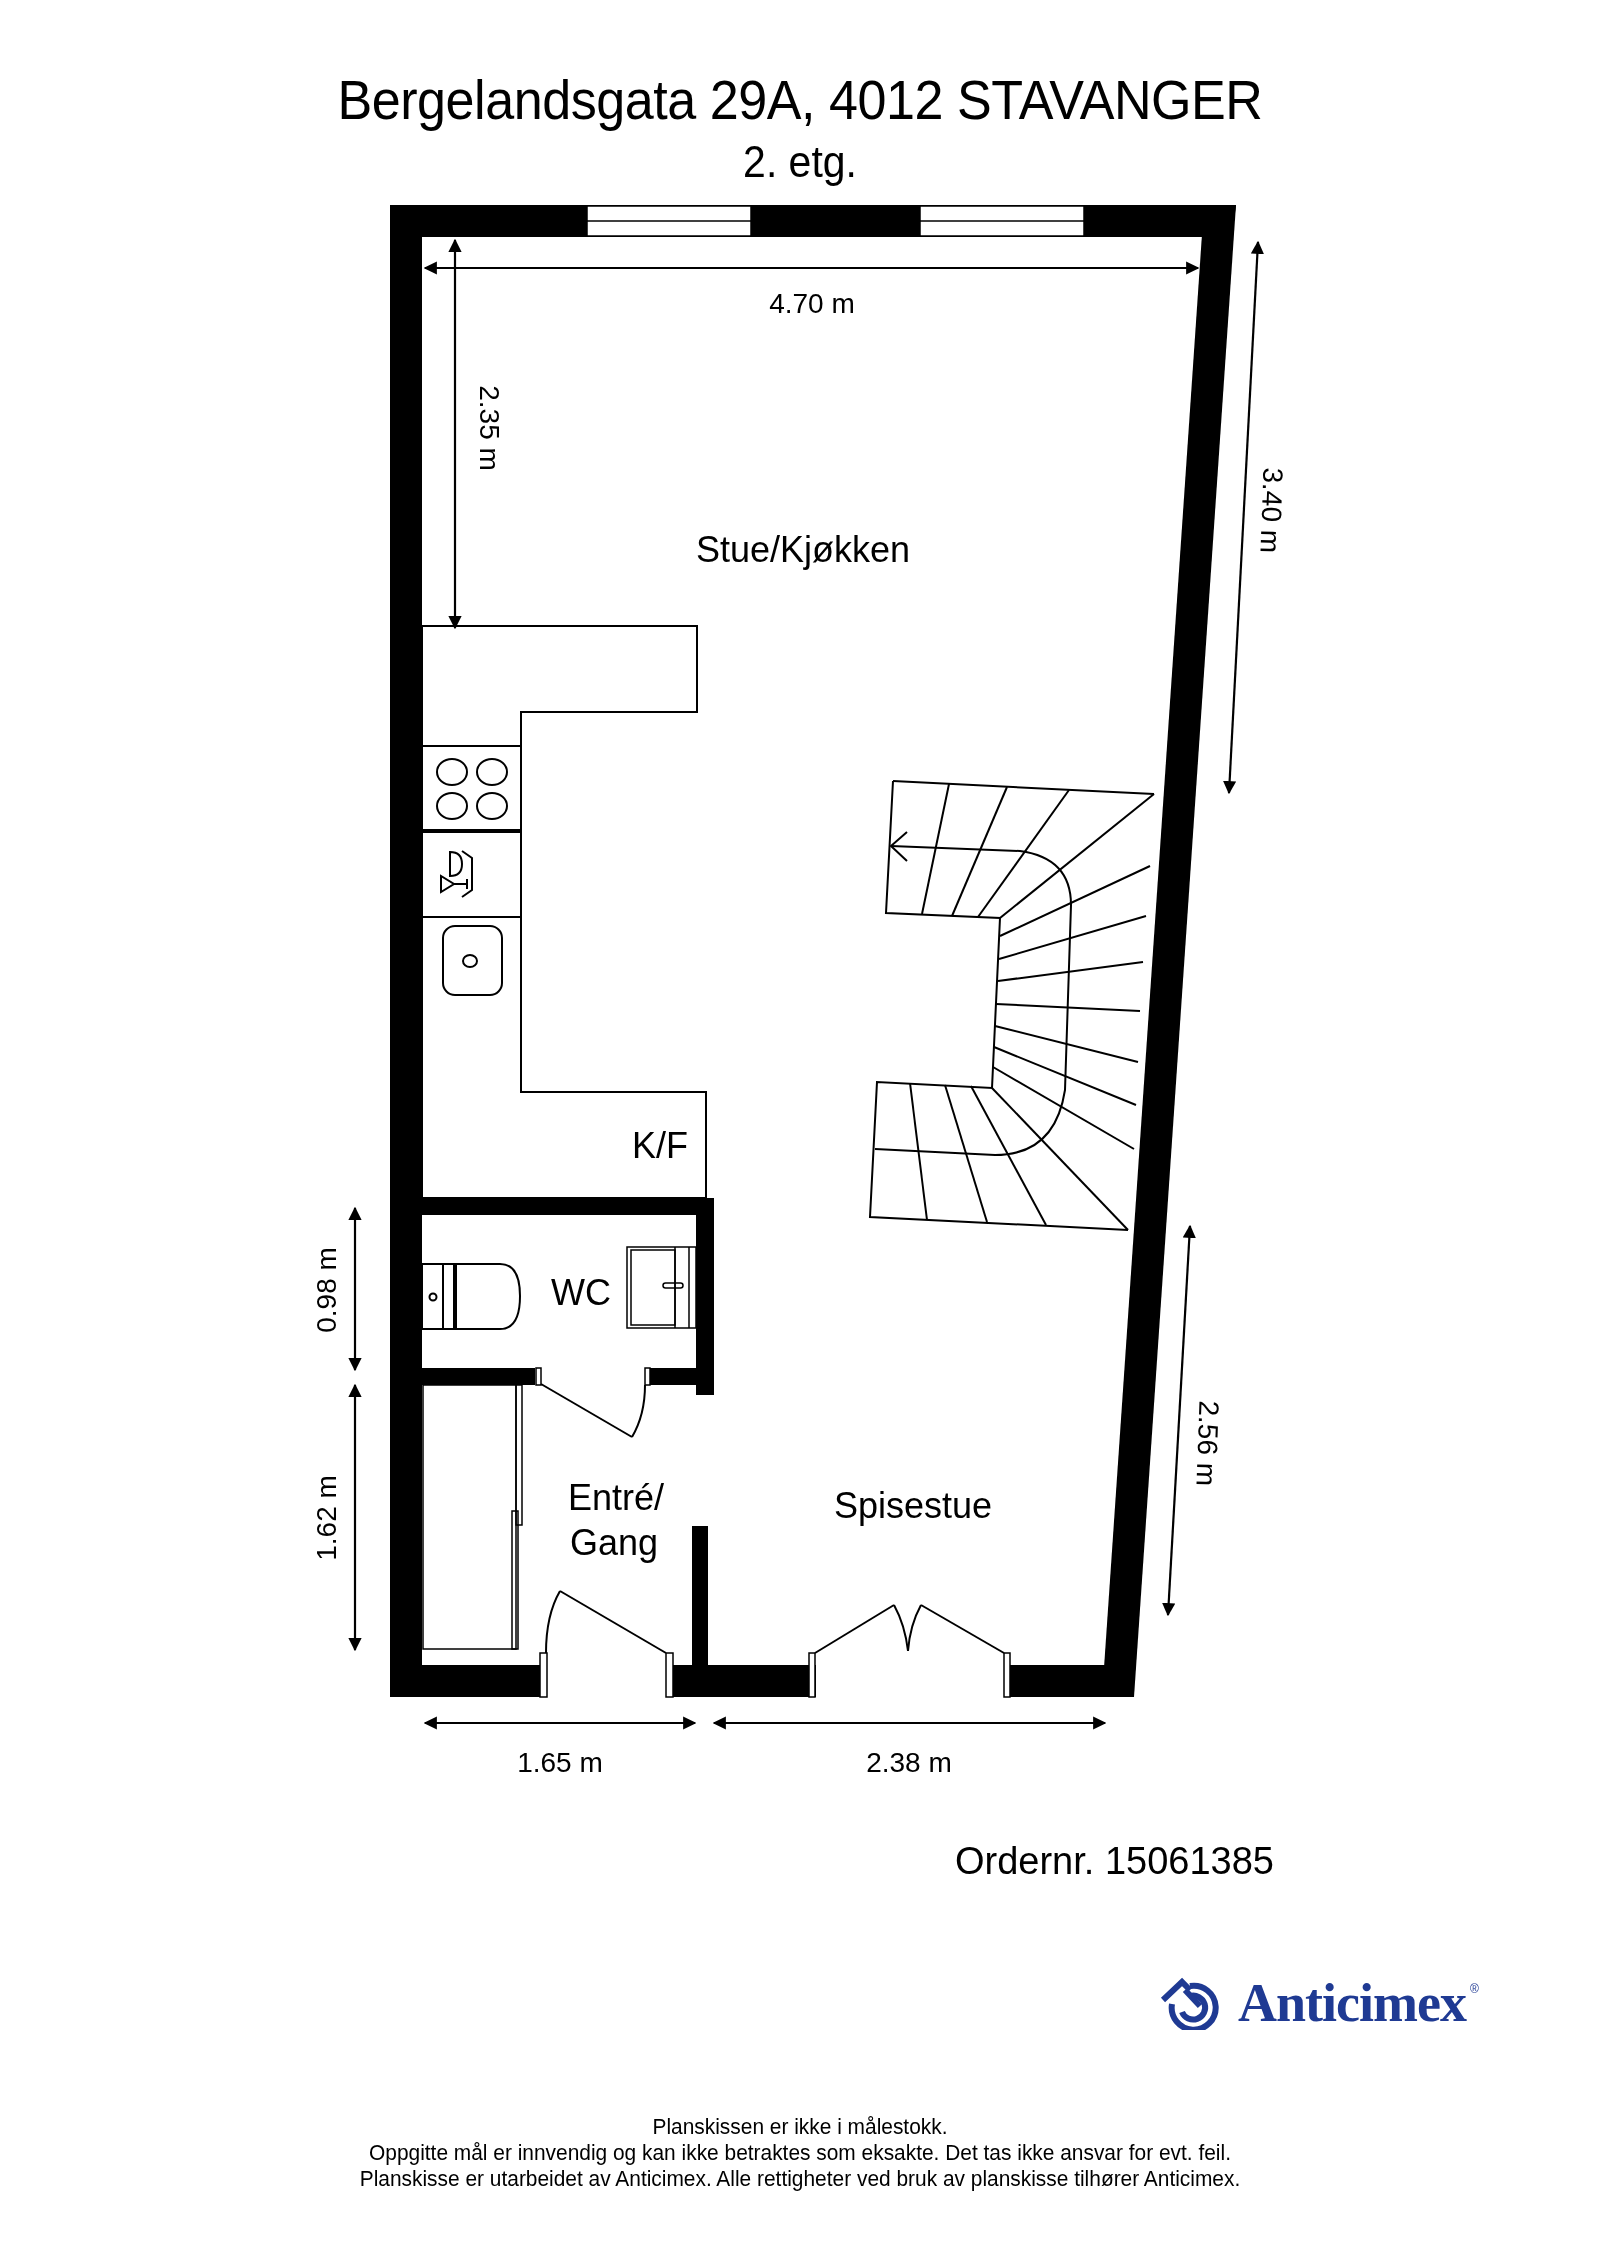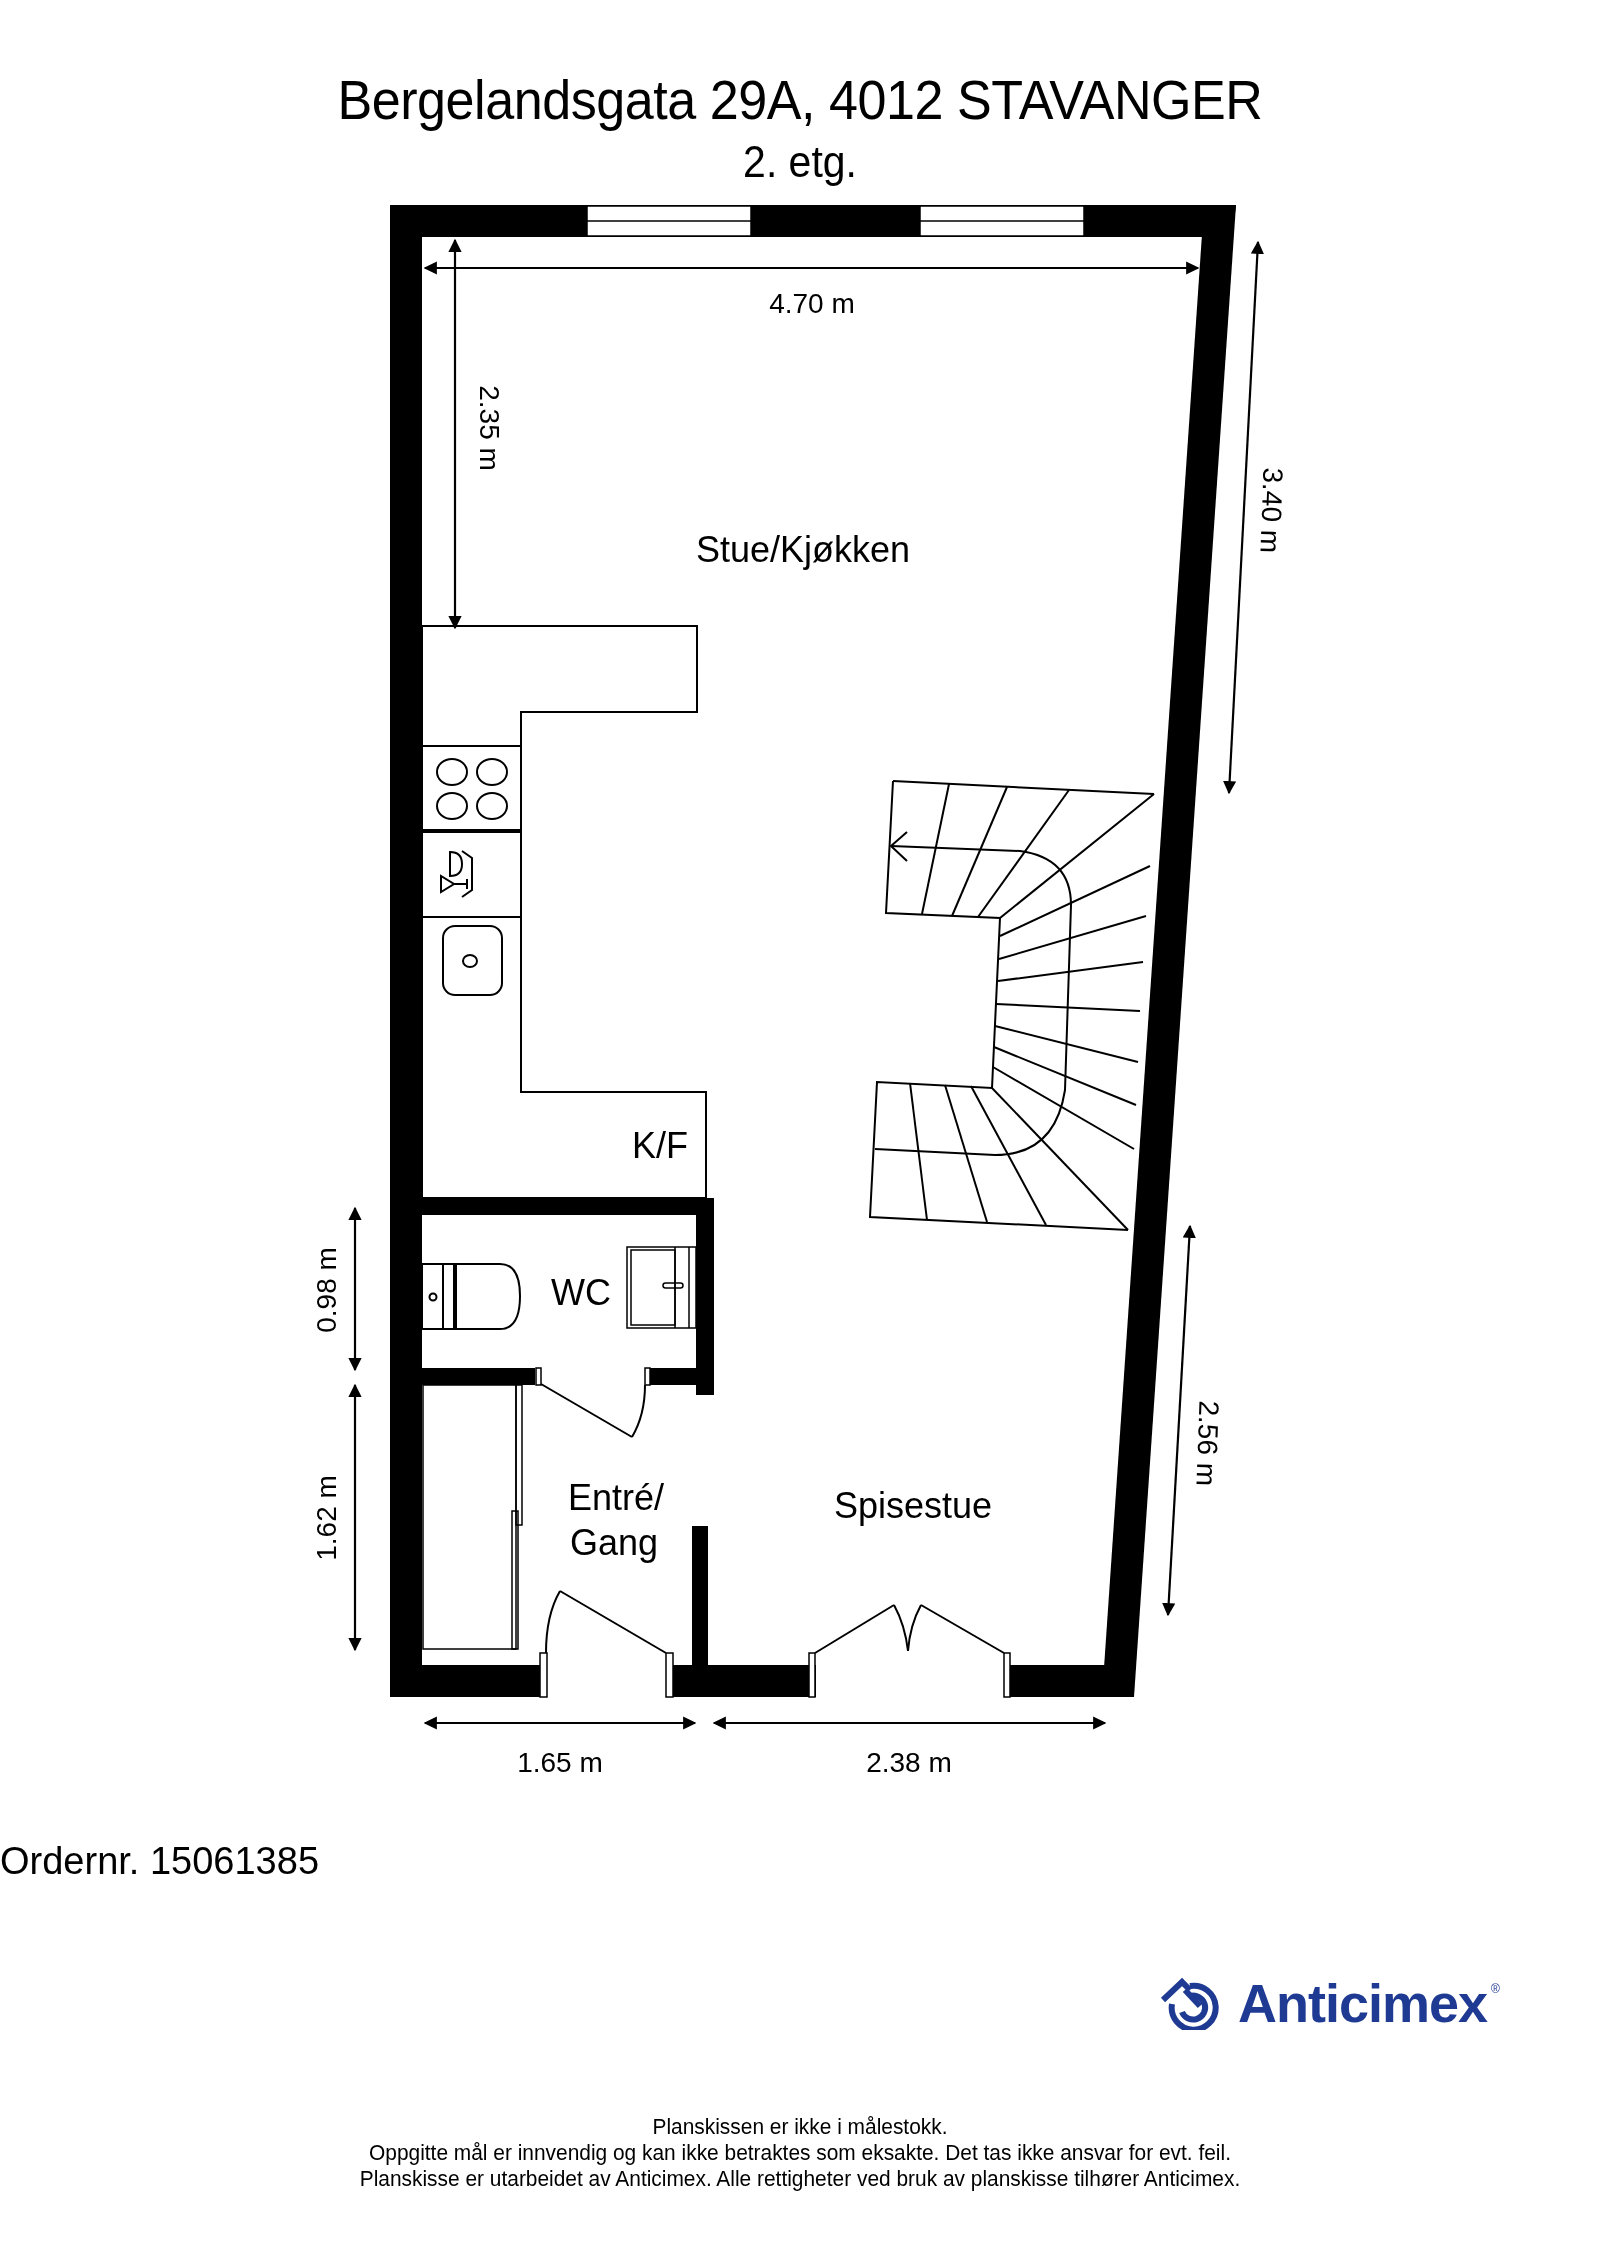--- a/index.html
+++ b/index.html
@@ -3,23 +3,23 @@
 <meta charset="utf-8">
 <style>
   html, body { margin: 0; padding: 0; background: #ffffff; }
   body { width: 1600px; height: 2263px; position: relative; overflow: hidden;
          font-family: "Liberation Sans", "DejaVu Sans", sans-serif; color: #000; }
   .title { position: absolute; left: 0; width: 1600px; text-align: center; top: 72px;
            font-size: 56px; letter-spacing: -0.5px; line-height: 1; transform: scaleX(0.93); }
   .subtitle { position: absolute; left: 0; width: 1600px; text-align: center; top: 140px;
               font-size: 44px; line-height: 1; transform: scaleX(0.93); }
   svg.plan { position: absolute; left: 0; top: 0; }
-  .order { position: absolute; left: 0; width: 1274px; text-align: left; top: 1840px; font-size: 38px; }
+  .order { position: absolute; left: 0; width: 1274px; text-align: right; top: 1840px; font-size: 38px; }
   .logo { position: absolute; left: 1160px; top: 1972px; display: flex; align-items: center; gap: 10px; }
-  .logo-text { font-family: Liberation Sans, sans-serif; font-weight: bold; font-size: 54px; color: #1f3a93; letter-spacing: -1px; }
+  .logo-text { font-family: Liberation Serif, serif; font-weight: bold; font-size: 54px; color: #1f3a93; letter-spacing: -1px; }
   .logo-reg { font-size: 12px; color: #1f3a93; align-self: flex-start; margin-top: 10px; margin-left: -6px; }
   .disclaimer { position: absolute; left: 0; width: 1600px; text-align: center; top: 2114px;
                 font-size: 22px; line-height: 26px; transform: scaleX(0.95); }
   .disclaimer div { margin: 0; }
   text { font-family: "Liberation Sans", "DejaVu Sans", sans-serif; }
 </style>
 </head>
 <body>
 
 <div class="title">Bergelandsgata 29A, 4012 STAVANGER</div>

